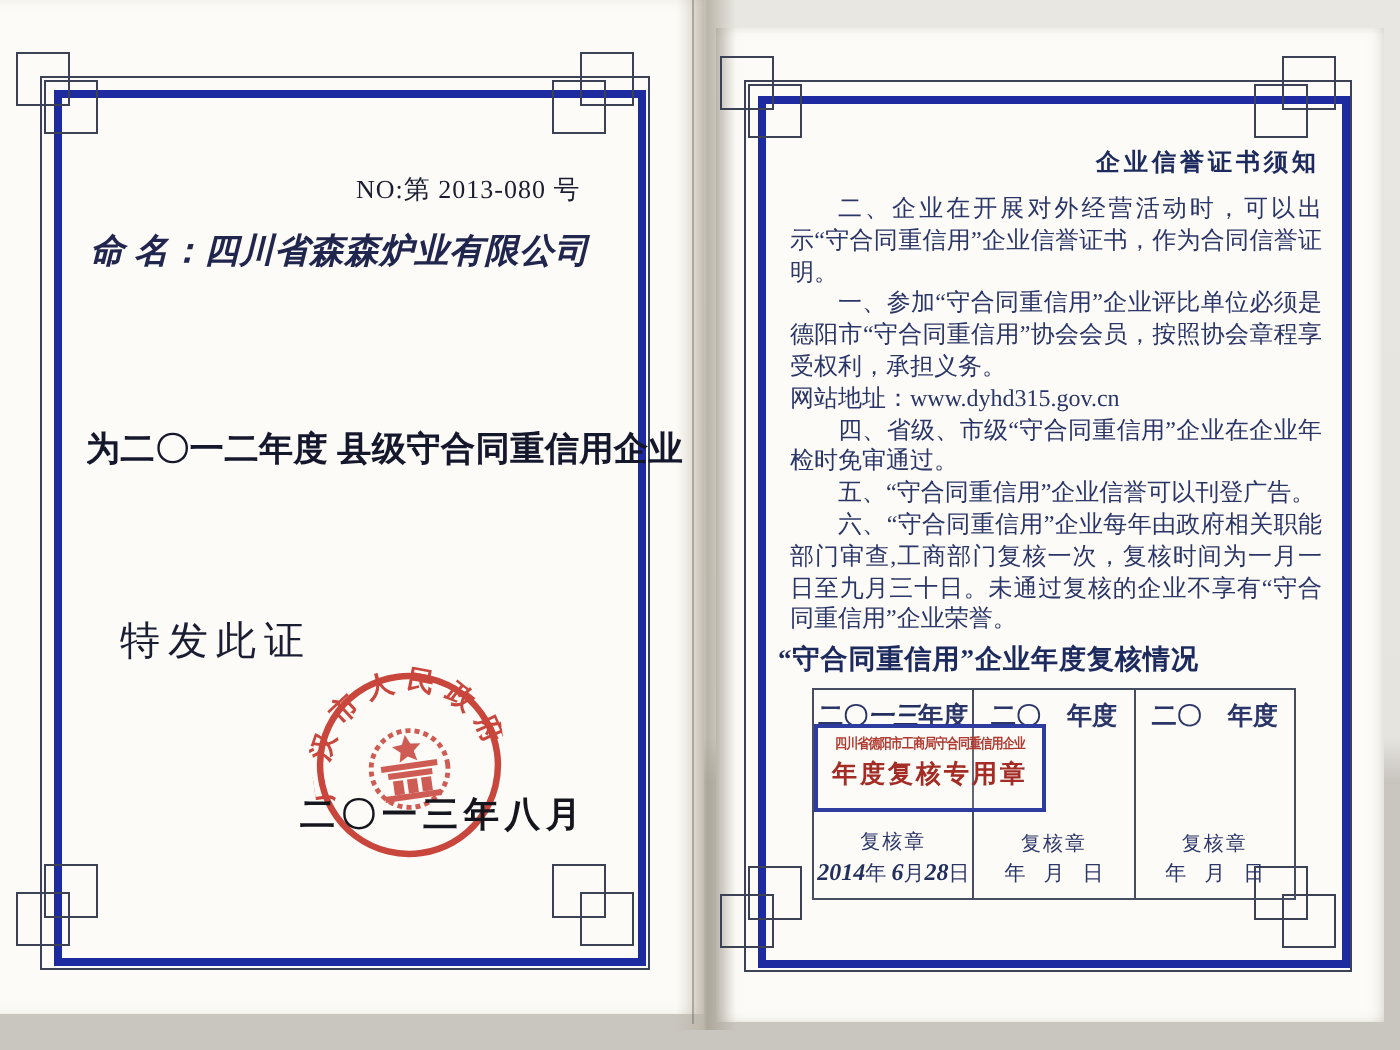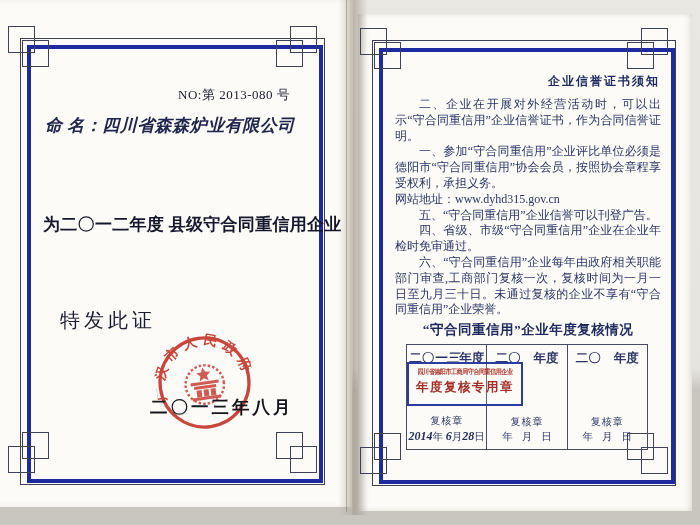--- a/index.html
+++ b/index.html
@@ -35,21 +35,21 @@
   .seal{position:absolute;left:156px;top:334px;width:97px;height:97px;z-index:4;
           transform:rotate(-8deg);opacity:.92;}
 
   
   .notice-title{position:absolute;left:396px;top:73px;width:264px;text-align:right;
           font-size:12px;font-weight:bold;color:#1d2a5e;letter-spacing:2px;}
   .notice-body{position:absolute;left:395px;top:97px;width:266px;font-size:12px;
           line-height:15.8px;color:#2b3668;text-align:justify;}
   .notice-body p{margin:0;text-indent:2em;}
   .notice-body p.no-indent{text-indent:0;}
-  .review-title{position:absolute;left:389px;top:321px;width:278px;text-align:center;
+  .review-title{position:absolute;left:389px;top:321px;width:278px;
           font-size:13.5px;font-weight:bold;color:#1d2a5e;letter-spacing:.5px;}
 
   
   .review-table{position:absolute;left:406px;top:344px;width:240px;height:104px;
           border:1.3px solid #474d60;display:flex;}
   .rt-col{position:relative;flex:1;border-right:1.3px solid #474d60;}
   .rt-col:last-child{border-right:none;}
   .rt-year{margin-top:5px;text-align:center;font-size:12.5px;font-weight:bold;
           color:#2b3668;white-space:nowrap;}
   .rt-year .gap{display:inline-block;width:13px;}
@@ -137,22 +137,22 @@
   <div class="knot" style="left:374px;top:433px;"></div>
   <div class="knot" style="left:641px;top:447px;"></div>
   <div class="knot" style="left:627px;top:433px;"></div>
 
   <div class="notice-title">企业信誉证书须知</div>
 
   <div class="notice-body">
     <p>二、企业在开展对外经营活动时，可以出示“守合同重信用”企业信誉证书，作为合同信誉证明。</p>
     <p>一、参加“守合同重信用”企业评比单位必须是德阳市“守合同重信用”协会会员，按照协会章程享受权利，承担义务。</p>
     <p class="no-indent">网站地址：www.dyhd315.gov.cn</p>
+    <p>四、省级、市级“守合同重信用”企业在企业年检时免审通过。</p>
     <p>五、“守合同重信用”企业信誉可以刊登广告。</p>
-    <p>四、省级、市级“守合同重信用”企业在企业年检时免审通过。</p>
     <p>六、“守合同重信用”企业每年由政府相关职能部门审查,工商部门复核一次，复核时间为一月一日至九月三十日。未通过复核的企业不享有“守合同重信用”企业荣誉。</p>
   </div>
 
   <div class="review-title">“守合同重信用”企业年度复核情况</div>
 
   <div class="review-table">
 
     <div class="rt-col">
       <div class="rt-year">
         <span>二〇</span><span class="hand">一三</span><span>年度</span>

